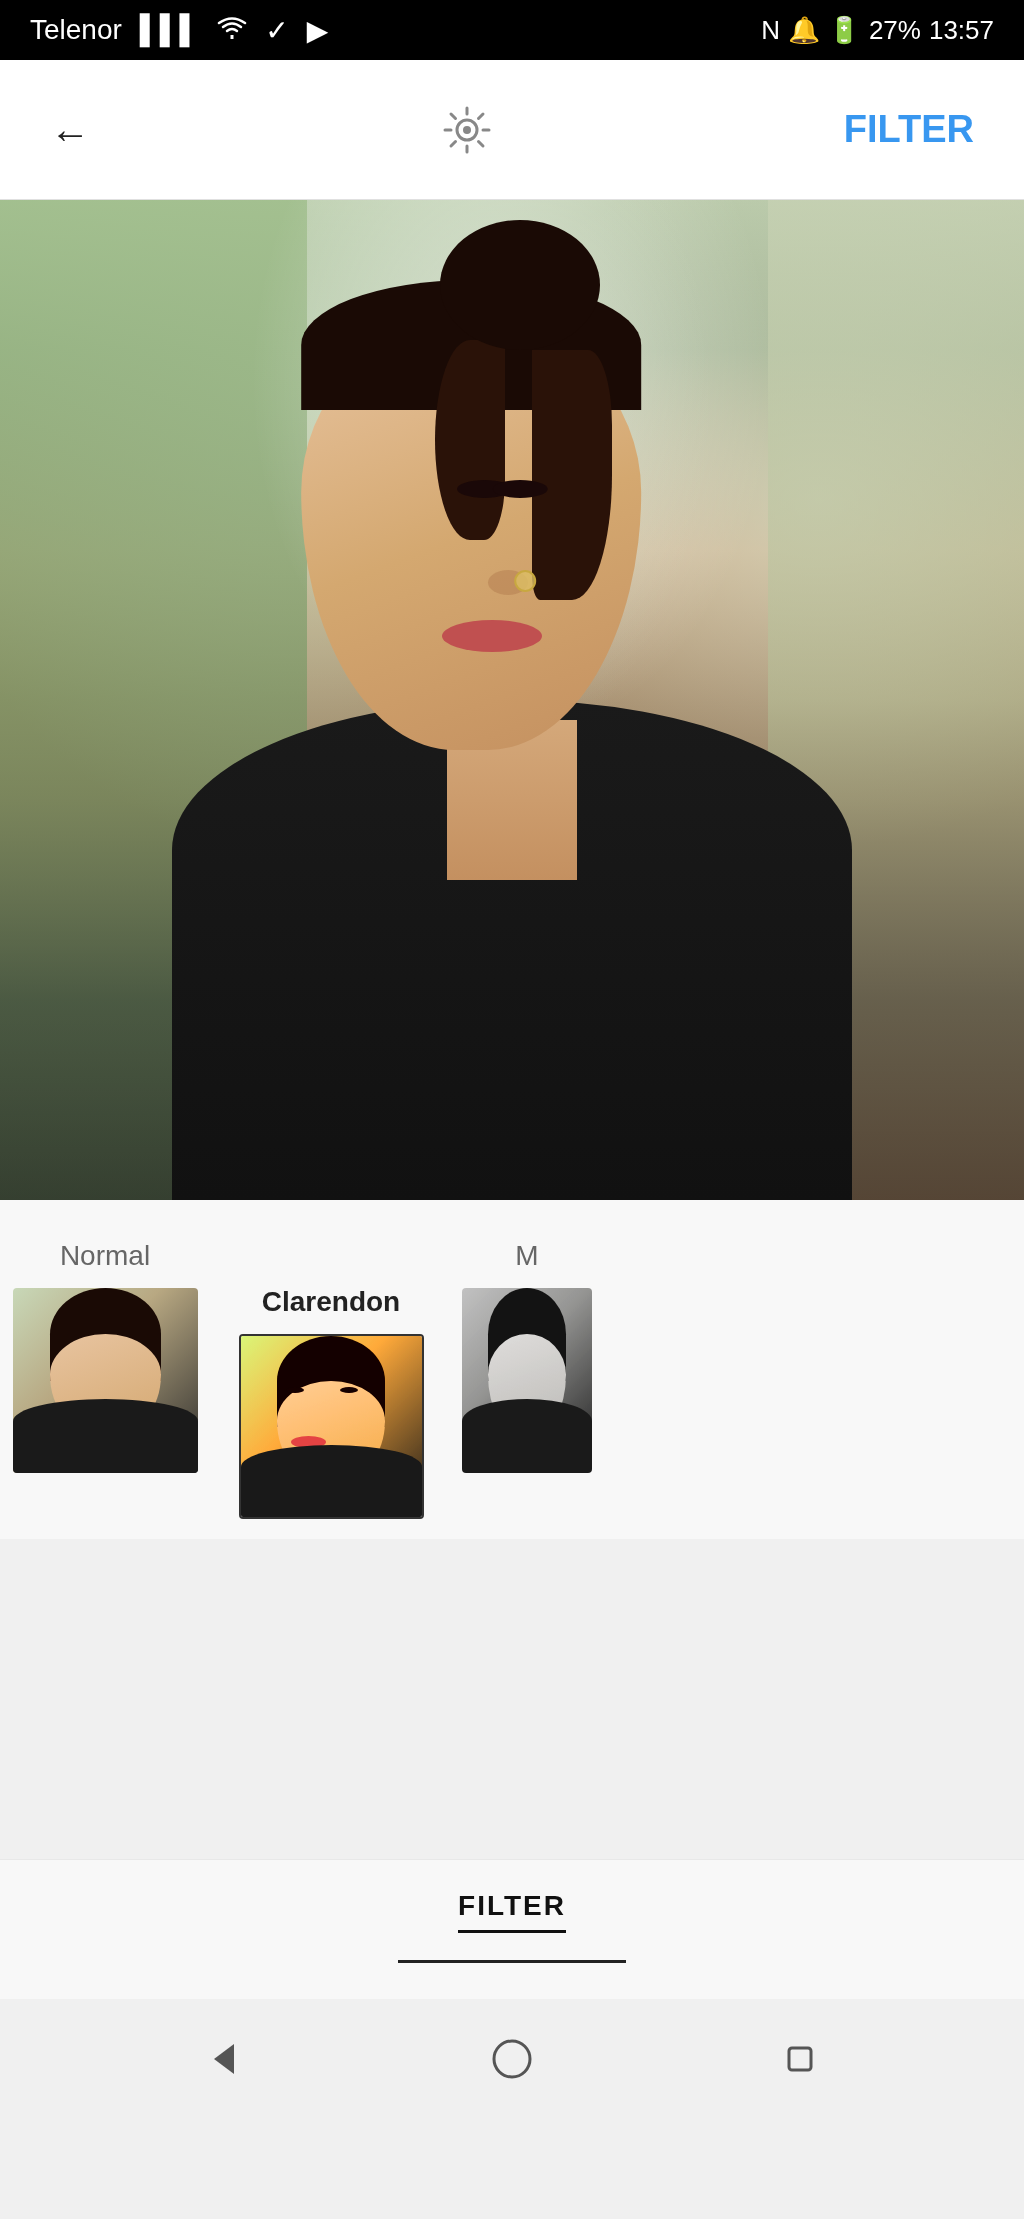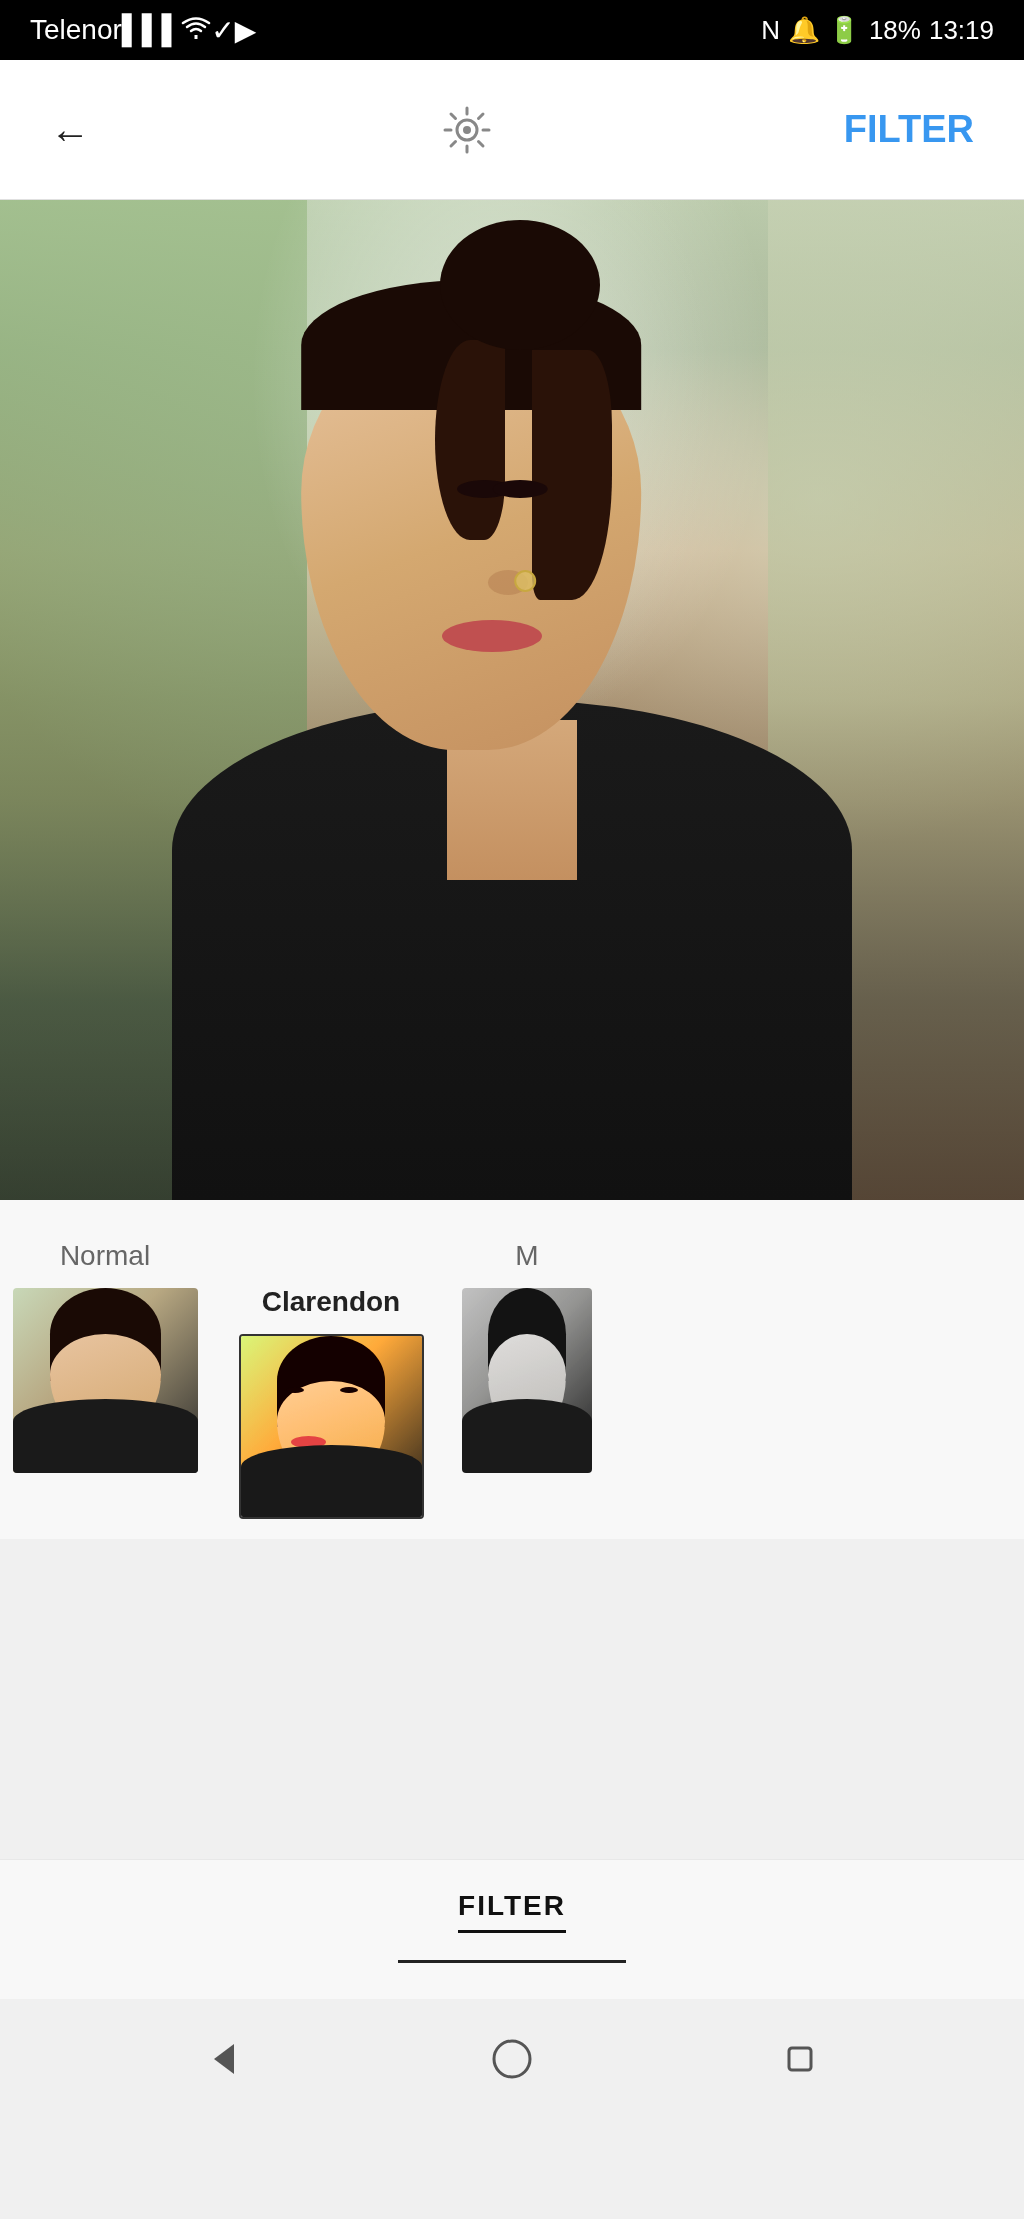--- a/index.html
+++ b/index.html
@@ -27,21 +27,21 @@
       align-items: center;
       justify-content: space-between;
       padding: 0 30px;
       color: #fff;
       font-size: 28px;
     }
 
     .status-left {
       display: flex;
       align-items: center;
-      gap: 0;
+      gap: 18px;
     }
 
     .status-right {
       display: flex;
       align-items: center;
       gap: 8px;
       font-size: 26px;
     }
 
     
@@ -256,22 +256,22 @@
         <path d="M2 6 Q15 -3 28 6" stroke="white" stroke-width="2.5" fill="none" stroke-linecap="round"></path>
       </svg>
     </span>
     <span>✓</span>
     <span>▶</span>
   </div>
   <div class="status-right">
     <span>N</span>
     <span>🔔</span>
     <span>🔋</span>
-    <span>18%</span>
-    <span>13:19</span>
+    <span>27%</span>
+    <span>13:57</span>
   </div>
 </div>
 
 <div class="top-nav">
   <button class="nav-back-btn">←</button>
   <div class="nav-center">
     <div class="sun-icon-container">
       <svg class="sun-svg" viewBox="0 0 52 52" fill="none" xmlns="http://www.w3.org/2000/svg">
         <circle cx="26" cy="26" r="10" stroke="#888" stroke-width="3" fill="none"></circle>
         <line x1="26" y1="4" x2="26" y2="10" stroke="#888" stroke-width="3" stroke-linecap="round"></line>

